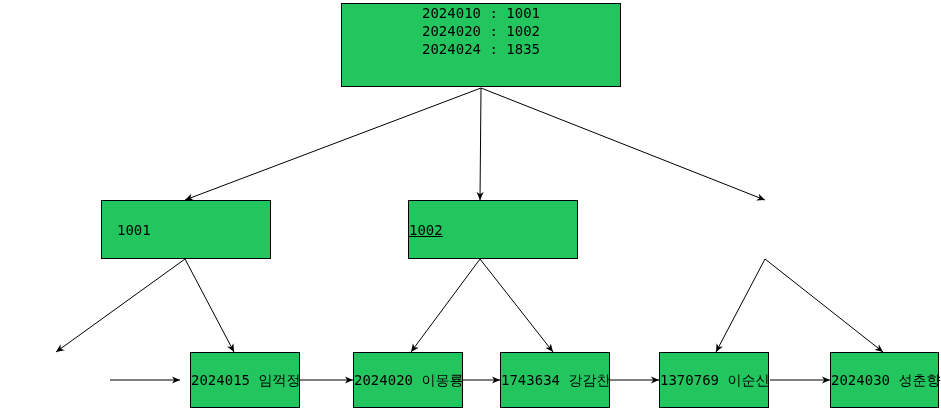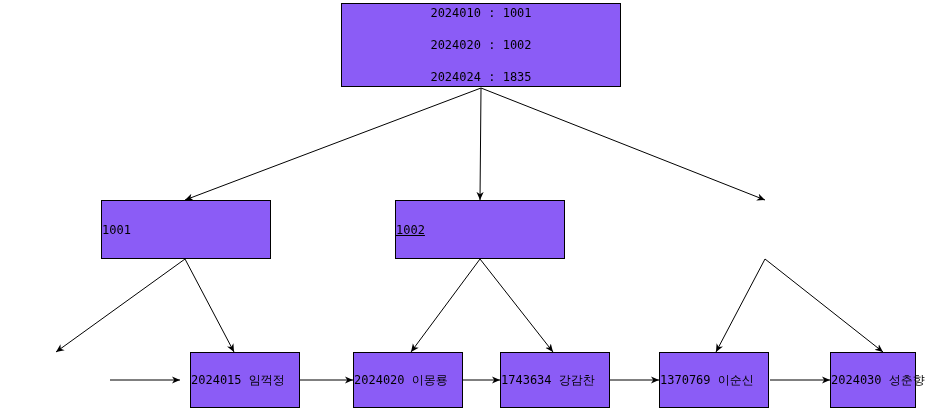--- a/index.html
+++ b/index.html
@@ -20,43 +20,43 @@
     position: absolute;
     left: 0;
     top: 0;
     width: 941px;
     height: 419px;
   }
   .node {
     position: absolute;
     box-sizing: border-box;
     border: 1px solid #000000;
-    background: #8b5cf6;
+    background: #22c55e;
     display: flex;
     align-items: center;
-    justify-content: space-between;
-    font-size: 12px;
+    justify-content: flex-start;
+    font-size: 14px;
     line-height: 18px;
     white-space: nowrap;
   }
   .node.root {
     left: 341px; top: 3px; width: 280px; height: 84px;
     flex-direction: column;
   }
   .node.index { top: 200px; width: 170px; height: 59px; }
-  .node.index.i0 { left: 101px; }
-  .node.index.i1 { left: 395px; text-decoration: underline; }
+  .node.index.i0 { left: 101px; padding-left: 15px; }
+  .node.index.i1 { left: 408px; text-decoration: underline; }
   .node.index.i2 { left: 680px; }
   .node.leaf { top: 352px; width: 110px; height: 56px; }
   .node.leaf.l0 { left: 1px;   width: 109px; }
   .node.leaf.l1 { left: 180px; margin-left: 10px; }
   .node.leaf.l2 { left: 353px; }
   .node.leaf.l3 { left: 500px; }
   .node.leaf.l4 { left: 659px; }
-  .node.leaf.l5 { left: 830px; width: 86px; }
+  .node.leaf.l5 { left: 830px; width: 109px; }
   .root-line { display: block; }
 </style>
 </head>
 <body>
 
 <div class="canvas">
 
   <svg class="edges" viewBox="0 0 941 419" xmlns="http://www.w3.org/2000/svg">
     <defs>
       <marker id="arrow" viewBox="0 0 10 10" refX="9" refY="5" markerWidth="9" markerHeight="9" orient="auto-start-reverse">

